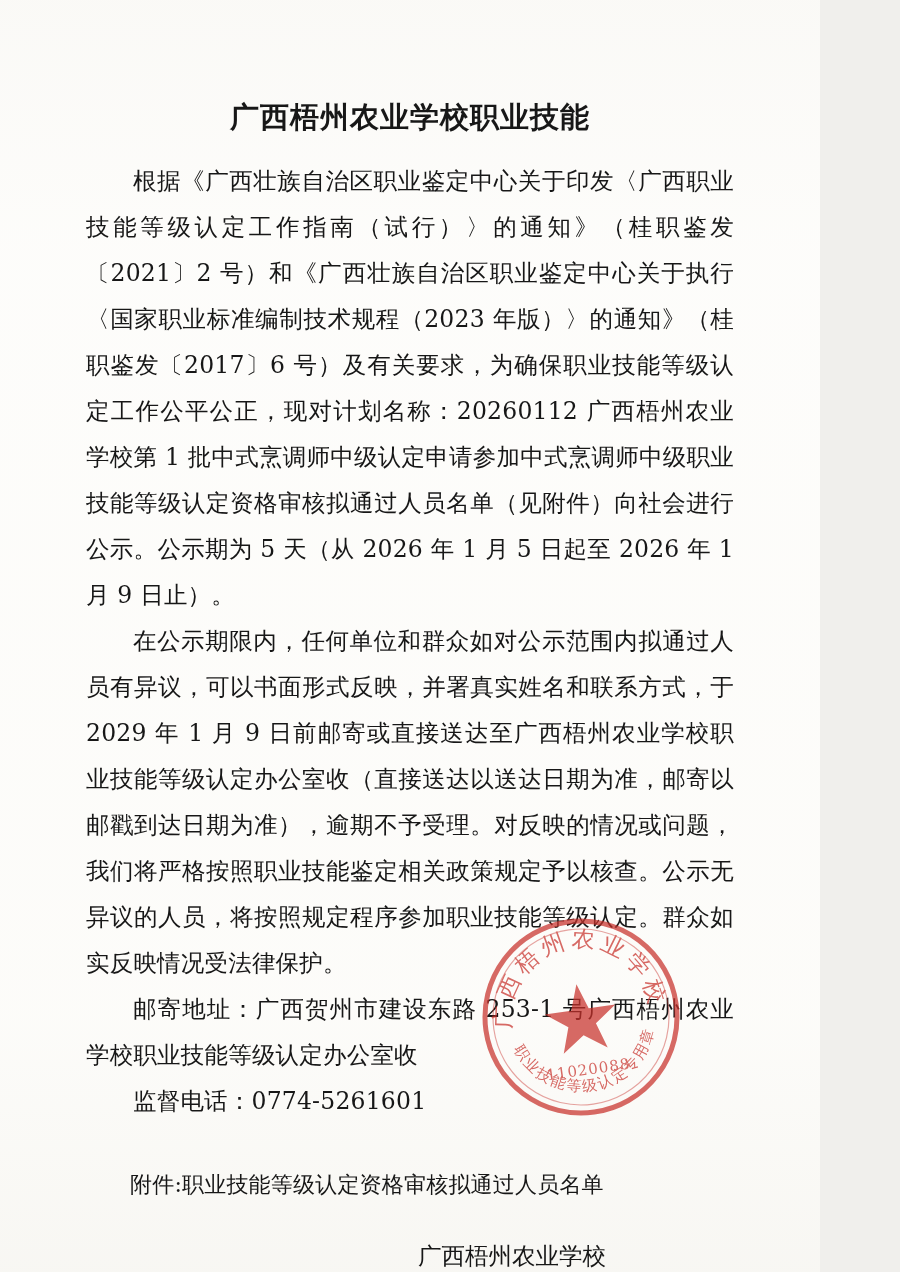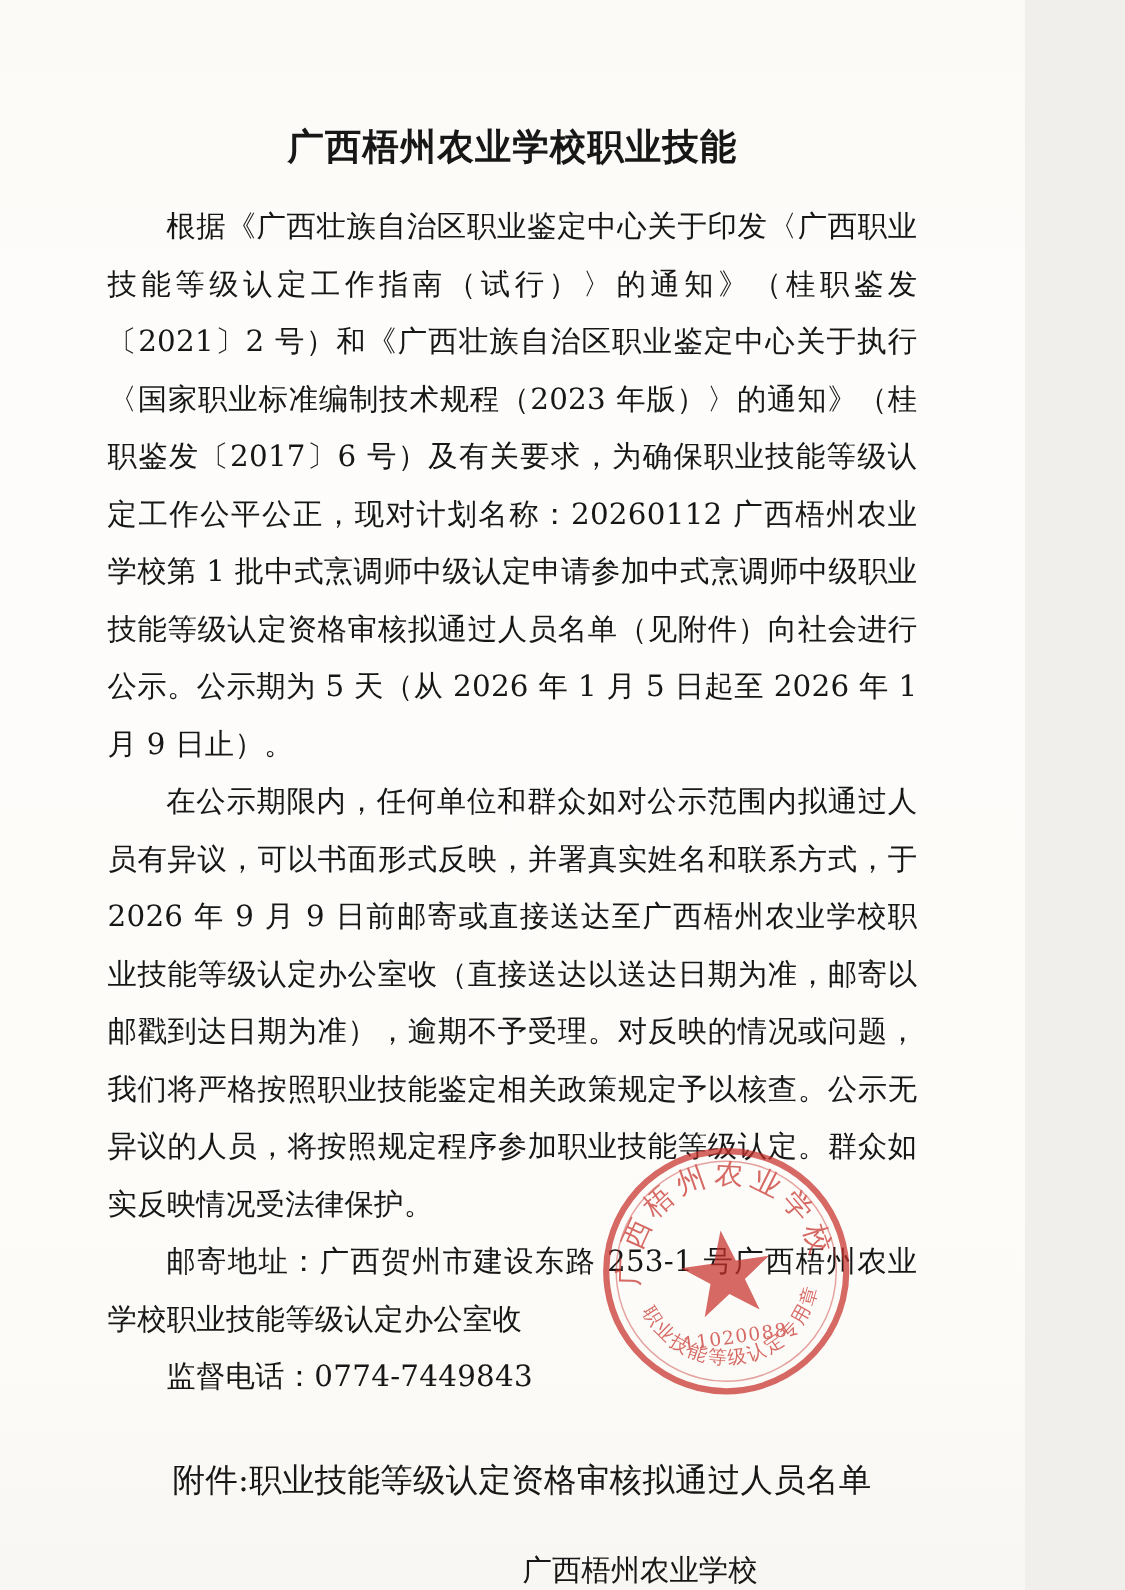--- a/index.html
+++ b/index.html
@@ -49,21 +49,21 @@
     text-justify: inter-ideograph;
     letter-spacing: 0.2px;
   }
   .para {
     text-indent: 2em;
     margin: 0;
   }
   .para.first { margin-top: 16px; }
   .u { text-underline-offset: 4px; }
   .attach {
-    font-size: 26px;
+    font-size: 22px;
     line-height: 46px;
     text-indent: 2em;
     margin-top: 38px;
   }
   .signature {
     margin-top: 26px;
     text-align: right;
     padding-right: 128px;
     font-size: 23.5px;
     line-height: 44px;
@@ -95,25 +95,25 @@
   <div class="content">
 
     <h1 class="doc-title">
       <span>广西梧州农业学校职业技能</span>
     </h1>
 
     <div class="body-text">
 
       <p class="para first"><span>根据《广西壮族自治区职业鉴定中心关于印发〈广西职业技能等级认定工作指南（试行）〉的通知》（桂职鉴发〔2021〕2 号）和《广西壮族自治区职业鉴定中心关于执行〈国家职业标准编制技术规程（2023 年版）〉的通知》（桂职鉴发〔2017〕6 号）及有关要求，为确保职业技能等级认定工作公平公正，现对计划名称：</span><span class="u">20260112 广西梧州农业学校第 1 批中式烹调师中级认定</span><span>申请参加中式烹调师中级职业技能等级认定资格审核拟通过人员名单（见附件）向社会进行公示。公示期为 5 天（从 2026 年 1 月 5 日起至 2026 年 1 月 9 日止）。</span></p>
 
-      <p class="para">在公示期限内，任何单位和群众如对公示范围内拟通过人员有异议，可以书面形式反映，并署真实姓名和联系方式，于 2026 年 9 月 9 日前邮寄或直接送达至广西梧州农业学校职业技能等级认定办公室收（直接送达以送达日期为准，邮寄以邮戳到达日期为准），逾期不予受理。对反映的情况或问题，我们将严格按照职业技能鉴定相关政策规定予以核查。公示无异议的人员，将按照规定程序参加职业技能等级认定。群众如实反映情况受法律保护。</p>
+      <p class="para">在公示期限内，任何单位和群众如对公示范围内拟通过人员有异议，可以书面形式反映，并署真实姓名和联系方式，于 2029 年 1 月 9 日前邮寄或直接送达至广西梧州农业学校职业技能等级认定办公室收（直接送达以送达日期为准，邮寄以邮戳到达日期为准），逾期不予受理。对反映的情况或问题，我们将严格按照职业技能鉴定相关政策规定予以核查。公示无异议的人员，将按照规定程序参加职业技能等级认定。群众如实反映情况受法律保护。</p>
 
       <p class="para">邮寄地址：广西贺州市建设东路 253-1 号广西梧州农业学校职业技能等级认定办公室收</p>
 
-      <p class="para">监督电话：0774-7449843</p>
+      <p class="para">监督电话：0774-5261601</p>
 
       <p class="attach">附件:职业技能等级认定资格审核拟通过人员名单</p>
 
     </div>
 
     <div class="signature">
       <div>广西梧州农业学校</div>
       <div>职业技能等级认定办公室</div>
 
     </div>

